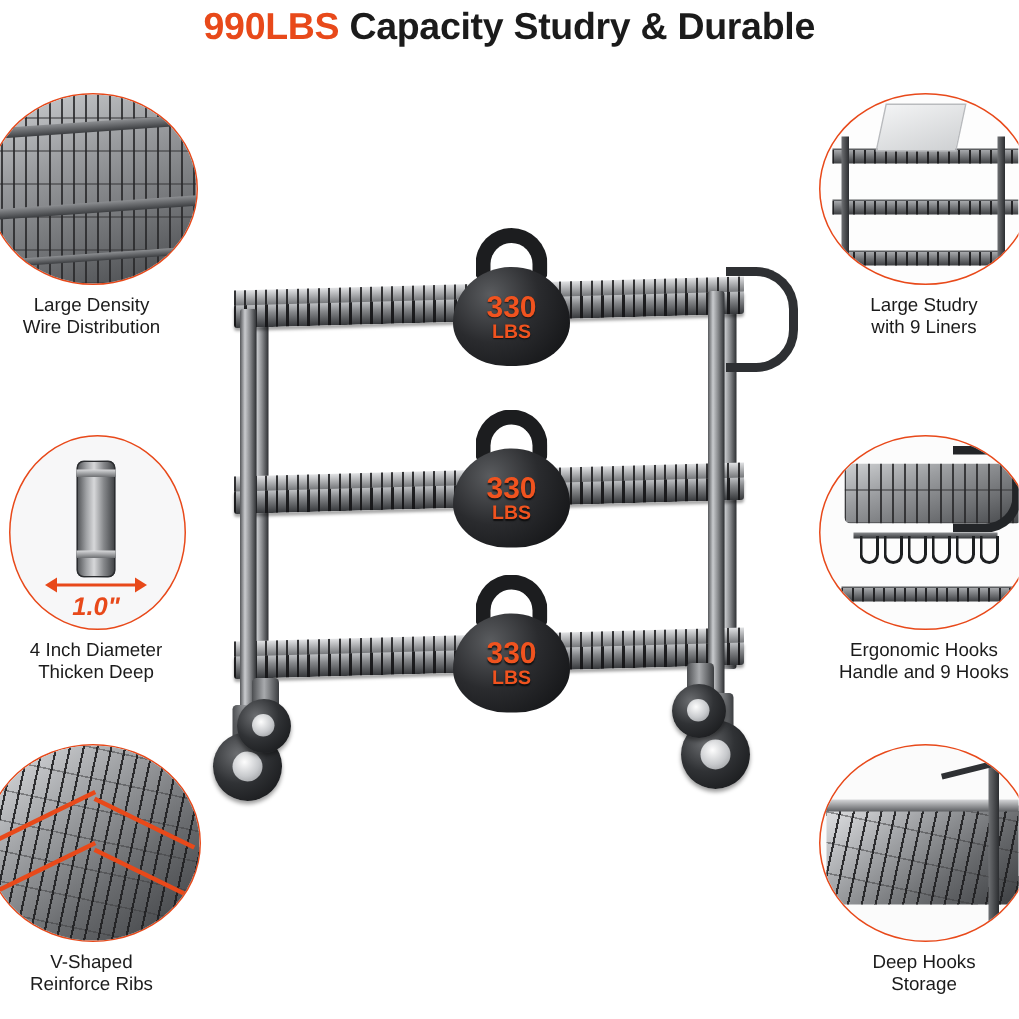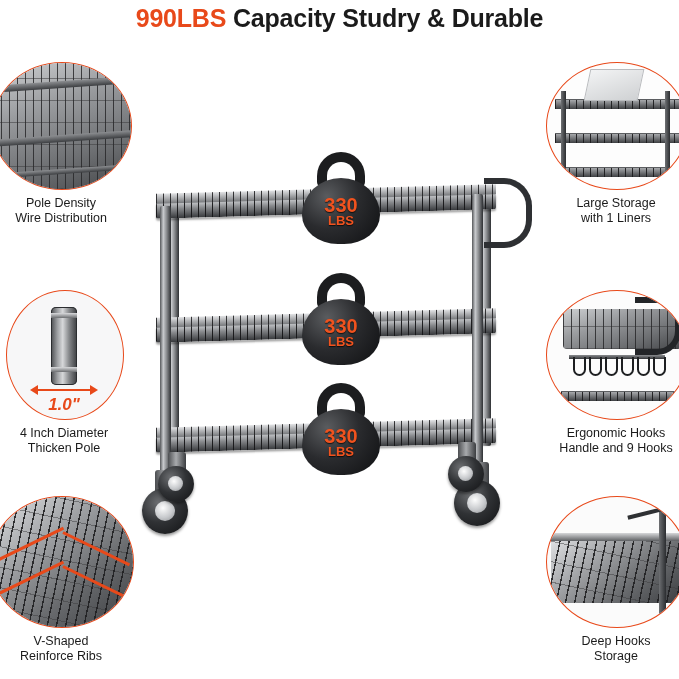--- a/index.html
+++ b/index.html
@@ -356,37 +356,37 @@
   </div>
 
   <div class="callout b1" style="left:-8px; top:62px; width:138px;">
     <div class="bubble" style="width:138px; height:126px;">
       <div class="mesh"></div>
       <div class="shelfbar" style="top:18px; transform:rotate(-4deg);"></div>
       <div class="shelfbar" style="top:72px; transform:rotate(-4deg);"></div>
       <div class="shelfbar" style="top:106px; transform:rotate(-4deg); height:5px;"></div>
     </div>
     <div class="cap">
-      <span>Pole Density</span><br>
+      <span>Large Density</span><br>
       <span>Wire Distribution</span>
     </div>
   </div>
 
   <div class="callout" style="left:6px; top:290px; width:116px;">
     <div class="bubble" style="width:116px; height:128px; background:#f7f7f8;">
       <div class="pole">
         <div class="ring" style="top:6px;"></div>
         <div class="ring" style="top:60px;"></div>
       </div>
       <div class="dimline"></div>
       <div class="dimtext">1.0"</div>
     </div>
     <div class="cap">
       <span>4 Inch Diameter</span><br>
-      <span>Thicken Pole</span>
+      <span>Thicken Deep</span>
     </div>
   </div>
 
   <div class="callout" style="left:-10px; top:496px; width:142px;">
     <div class="bubble" style="width:142px; height:130px;">
       <div class="mesh2"></div>
       <div class="vrib" style="left:6px;  top:62px; width:74px; transform:rotate(-26deg);"></div>
       <div class="vrib" style="left:72px; top:34px; width:74px; transform:rotate(26deg);"></div>
       <div class="vrib" style="left:6px;  top:96px; width:74px; transform:rotate(-26deg);"></div>
       <div class="vrib" style="left:72px; top:68px; width:74px; transform:rotate(26deg);"></div>
@@ -402,22 +402,22 @@
       <div style="position:absolute; inset:0;">
         <div class="rshelf" style="top:36px;"></div>
         <div class="rshelf" style="top:70px;"></div>
         <div class="rshelf" style="top:104px;"></div>
         <div class="rpost" style="left:14px; top:28px; height:88px;"></div>
         <div class="rpost" style="left:118px; top:28px; height:88px;"></div>
         <div style="position:absolute; left:40px; top:6px; width:52px; height:30px; background:linear-gradient(160deg,#f2f3f4,#cfd1d3); transform:skewX(-12deg); border:1px solid #b9bbbe;"></div>
       </div>
     </div>
     <div class="cap">
-      <span>Large Storage</span><br>
-      <span>with 1 Liners</span>
+      <span>Large Studry</span><br>
+      <span>with 9 Liners</span>
     </div>
   </div>
 
   <div class="callout" style="left:546px; top:290px; width:140px;">
     <div class="bubble" style="width:140px; height:128px; background:#fcfcfc;">
       <div class="mesh" style="left:16px; right:6px; top:18px; bottom:70px; border-radius:4px;"></div>
       <div style="position:absolute; left:88px; top:6px; width:40px; height:46px; border:6px solid #232528; border-left:none; border-radius:0 24px 24px 0;"></div>
       <div style="position:absolute; left:22px; top:64px; width:96px; height:4px; background:linear-gradient(180deg,#8a8c8f,#333538);"></div>
       <div class="hook" style="left:26px; top:66px;"></div>
       <div class="hook" style="left:42px; top:66px;"></div>

